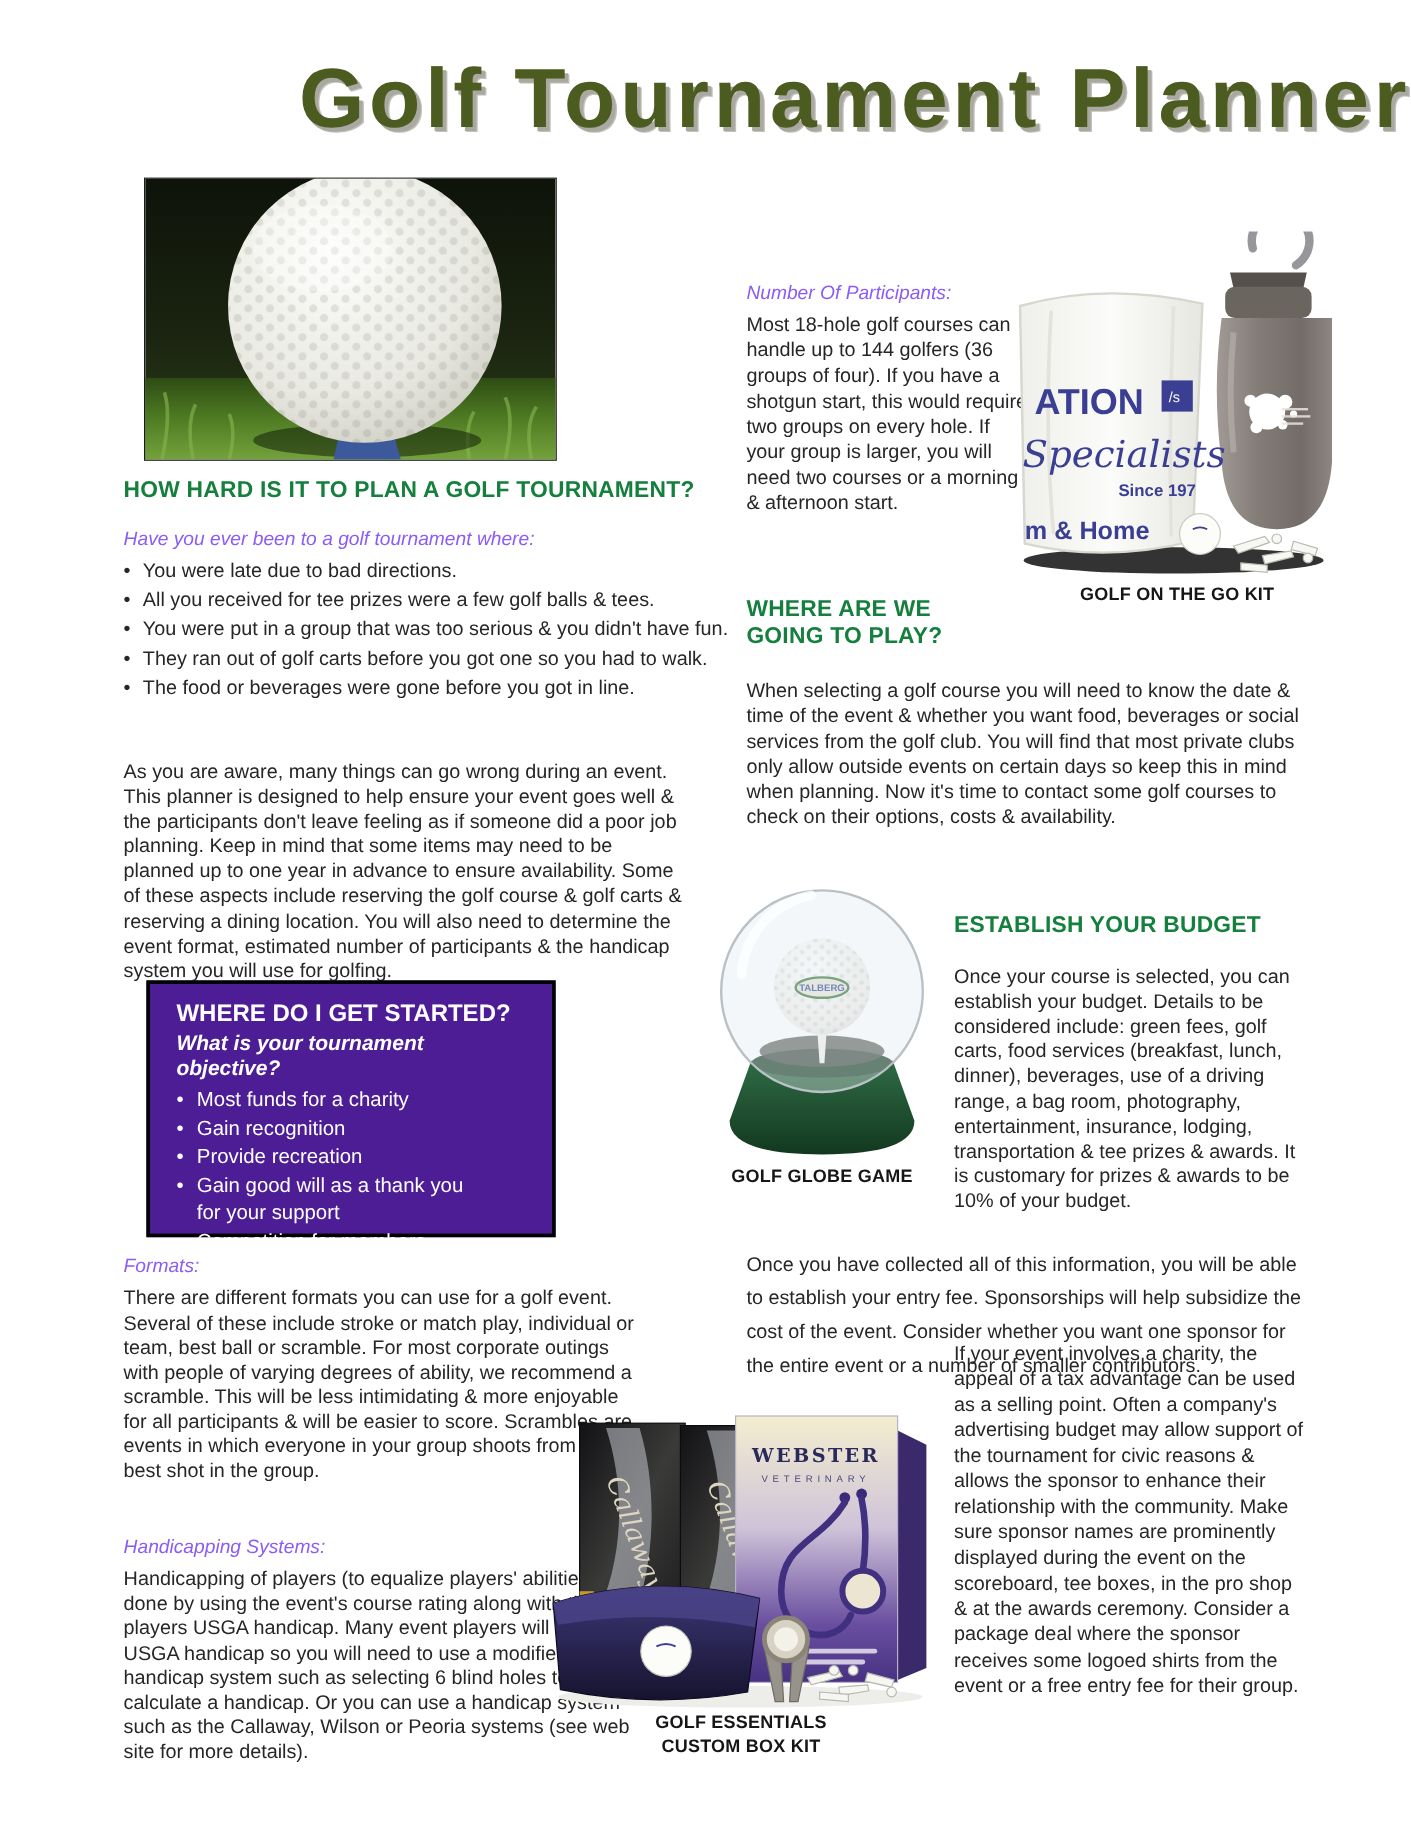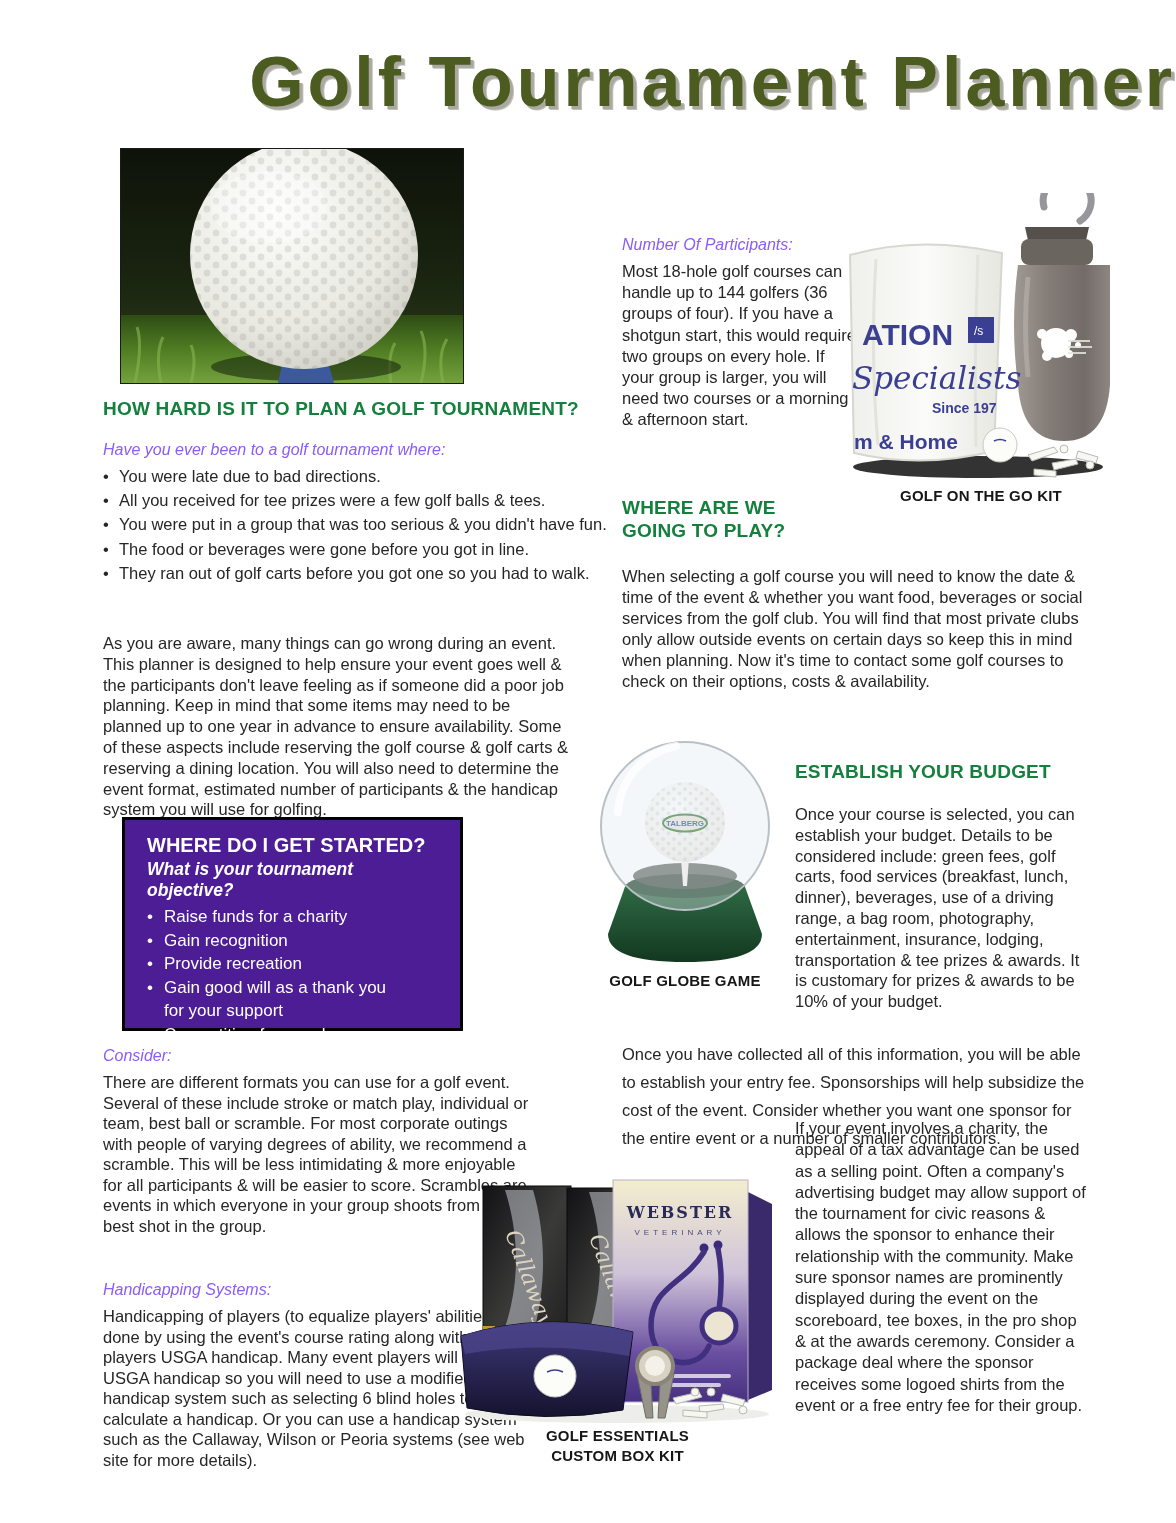--- a/index.html
+++ b/index.html
@@ -89,39 +89,39 @@
 </div>
 
 <div class="abs green-head" style="left:103px;top:398px;width:500px;">HOW HARD IS IT TO PLAN A GOLF TOURNAMENT?</div>
 
 <div class="abs lead-italic" style="left:103px;top:441px;width:500px;">Have you ever been to a golf tournament where:</div>
 
 <ul class="abs bullets" style="left:103px;top:464px;width:505px;">
   <li>You were late due to bad directions.</li>
   <li>All you received for tee prizes were a few golf balls &amp; tees.</li>
   <li>You were put in a group that was too serious &amp; you didn't have fun.</li>
+  <li>They ran out of golf carts before you got one so you had to walk.</li>
   <li>The food or beverages were gone before you got in line.</li>
-  <li>They ran out of golf carts before you got one so you had to walk.</li>
 </ul>
 
 <div class="abs body-text" style="left:103px;top:633px;width:470px;">As you are aware, many things can go wrong during an event. This planner is designed to help ensure your event goes well &amp; the participants don't leave feeling as if someone did a poor job planning. Keep in mind that some items may need to be planned up to one year in advance to ensure availability. Some of these aspects include reserving the golf course &amp; golf carts &amp; reserving a dining location. You will also need to determine the event format, estimated number of participants &amp; the handicap system you will use for golfing.</div>
 
 <div class="abs" id="started-box">
   <div class="box-head">WHERE DO I GET STARTED?</div>
   <div class="box-sub">What is your tournament objective?</div>
   <ul class="bullets">
-    <li>Raise funds for a charity</li>
+    <li>Most funds for a charity</li>
     <li>Gain recognition</li>
     <li>Provide recreation</li>
     <li>Gain good will as a thank you for your support</li>
     <li>Competition for members</li>
   </ul>
 </div>
 
-<div class="abs lead-italic" style="left:103px;top:1047px;">Consider:</div>
+<div class="abs lead-italic" style="left:103px;top:1047px;">Formats:</div>
 <div class="abs body-text" style="left:103px;top:1072px;width:428px;line-height:20.5px;">There are different formats you can use for a golf event. Several of these include stroke or match play, individual or team, best ball or scramble. For most corporate outings with people of varying degrees of ability, we recommend a scramble. This will be less intimidating &amp; more enjoyable for all participants &amp; will be easier to score. Scrambles are events in which everyone in your group shoots from the best shot in the group.</div>
 
 <div class="abs lead-italic" style="left:103px;top:1281px;">Handicapping Systems:</div>
 <div class="abs body-text" style="left:103px;top:1306px;width:438px;line-height:20.5px;">Handicapping of players (to equalize players' abilities) is done by using the event's course rating along with the players USGA handicap. Many event players will not have a USGA handicap so you will need to use a modified handicap system such as selecting 6 blind holes to calculate a handicap. Or you can use a handicap system such as the Callaway, Wilson or Peoria systems (see web site for more details).</div>
 
 <div class="abs lead-italic" style="left:622px;top:236px;">Number Of Participants:</div>
 <div class="abs body-text" style="left:622px;top:261px;width:235px;line-height:21.2px;">Most 18-hole golf courses can handle up to 144 golfers (36 groups of four). If you have a shotgun start, this would require two groups on every hole. If your group is larger, you will need two courses or a morning &amp; afternoon start.</div>
 
 <div class="abs" style="left:828px;top:193px;width:282px;height:290px;">
   <svg viewBox="0 0 282 290" width="282" height="290">

